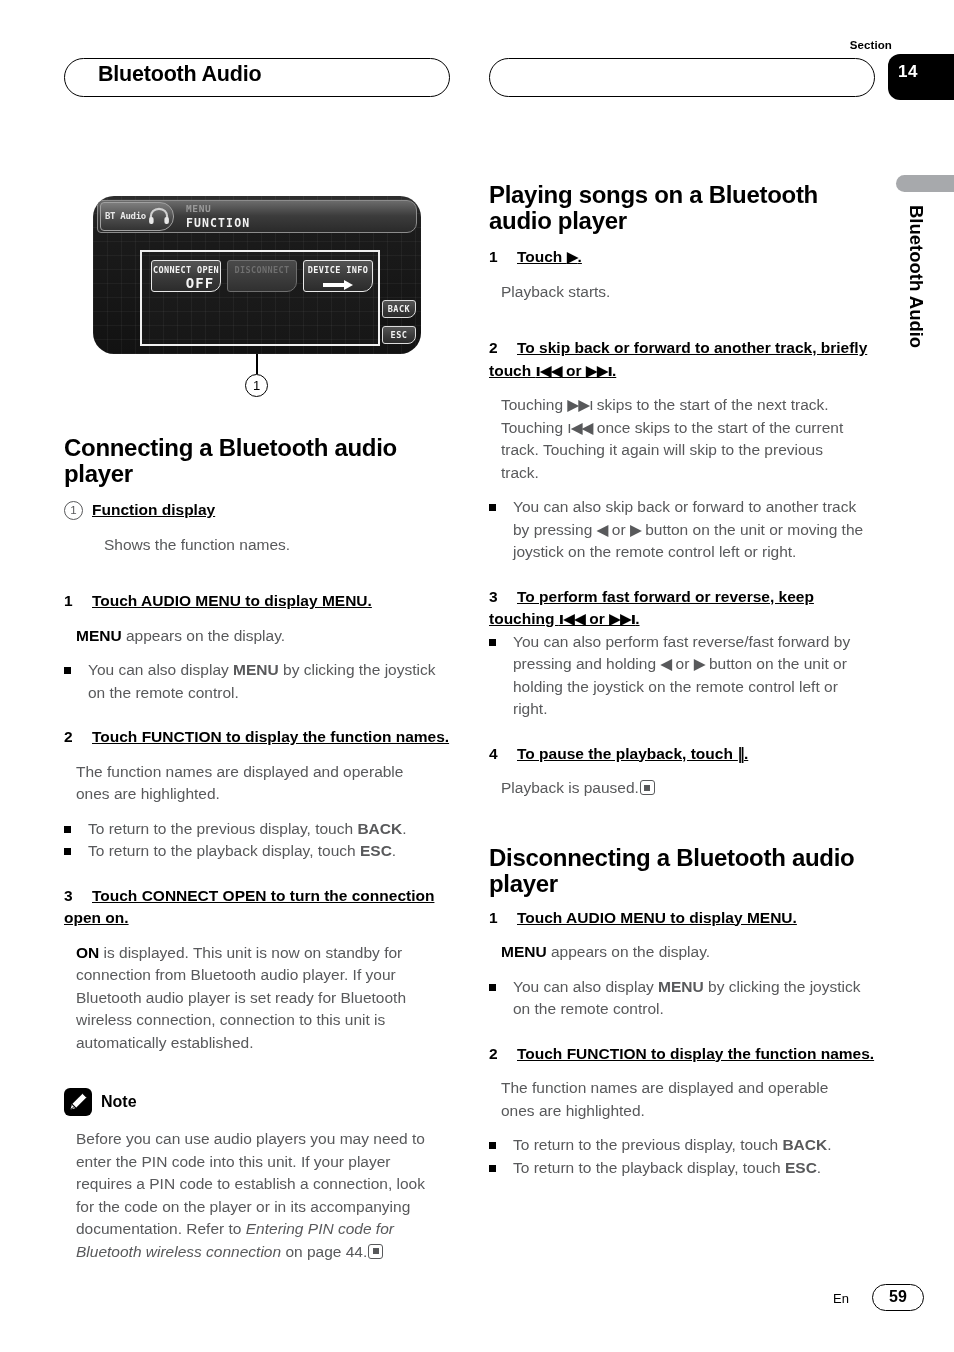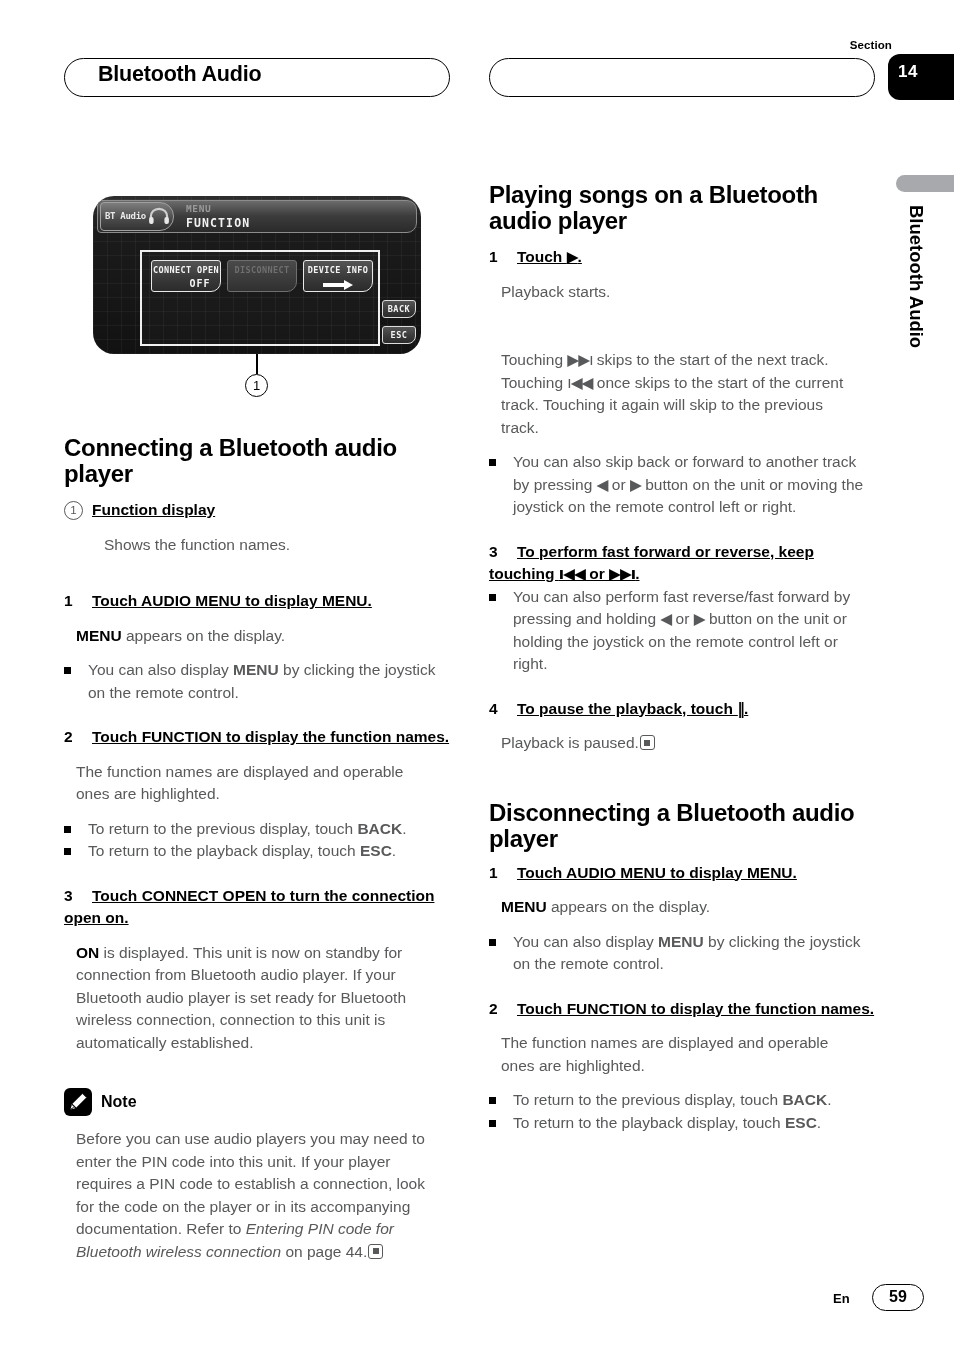--- a/index.html
+++ b/index.html
@@ -168,21 +168,21 @@
     white-space: nowrap;
   }
   .dev-btn.dim {
     color: #6f6f6f;
     border-color: #6f6f6f;
     background: linear-gradient(180deg,#4a4a4a 0%,#3b3b3b 60%,#303030 100%);
   }
   #dev-btn-connect    { left: 9px; }
   #dev-btn-disconnect { left: 85px; }
   #dev-btn-deviceinfo { left: 161px; }
-  .dev-btn .sub { display:block; font-size: 10px; letter-spacing: 1px; margin-left: 28px; }
+  .dev-btn .sub { display:block; font-size: 14px; letter-spacing: 1px; margin-left: 28px; }
   .dev-arrow {
     display: block;
     margin: 3px auto 0;
     width: 30px; height: 9px;
     position: relative;
   }
   .dev-arrow i {
     position:absolute; left:0; top:3px; width:21px; height:4px; background:#fff;
   }
   .dev-arrow b {
@@ -337,21 +337,21 @@
   }
 
   
   .glyph {
     font-family: "DejaVu Sans", sans-serif;
     letter-spacing: -1px;
   }
   #footer-lang {
     position: absolute;
     left: 833px; top: 1291px;
-    font-size: 13px; font-weight: bold; color: #000;
+    font-size: 13px; font-weight: normal; color: #000;
   }
   #footer-page-pill {
     position: absolute;
     left: 872px; top: 1284px;
     width: 52px; height: 27px;
     border: 1.5px solid #000;
     border-radius: 14px;
     box-sizing: border-box;
     text-align: center;
     line-height: 24px;
@@ -485,20 +485,23 @@
 
   <h2 class="sec-head">Playing songs on a Bluetooth audio player</h2>
 
   <div class="step-head">
     <span class="num">1</span><span>Touch </span><span class="glyph">▶</span><span>.</span>
   </div>
   <div class="body-txt">Playback starts.</div>
 
   <div class="gap"></div>
 
+  <div class="step-head">
+    <span class="num">2</span><span>To skip back or forward to another track, briefly touch </span><span class="glyph">ı◀◀</span><span> or </span><span class="glyph">▶▶ı</span><span>.</span>
+  </div>
   <div class="body-txt">
     <span>Touching </span><span class="glyph">▶▶ı</span><span> skips to the start of the next track. Touching </span><span class="glyph">ı◀◀</span><span> once skips to the start of the current track. Touching it again will skip to the previous track.</span>
   </div>
   <div class="bullet">
     <span class="sq"></span><span>You can also skip back or forward to another track by pressing </span><span class="glyph">◀</span><span> or </span><span class="glyph">▶</span><span> button on the unit or moving the joystick on the remote control left or right.</span>
   </div>
 
   <div class="gap"></div>
 
   <div class="step-head">

